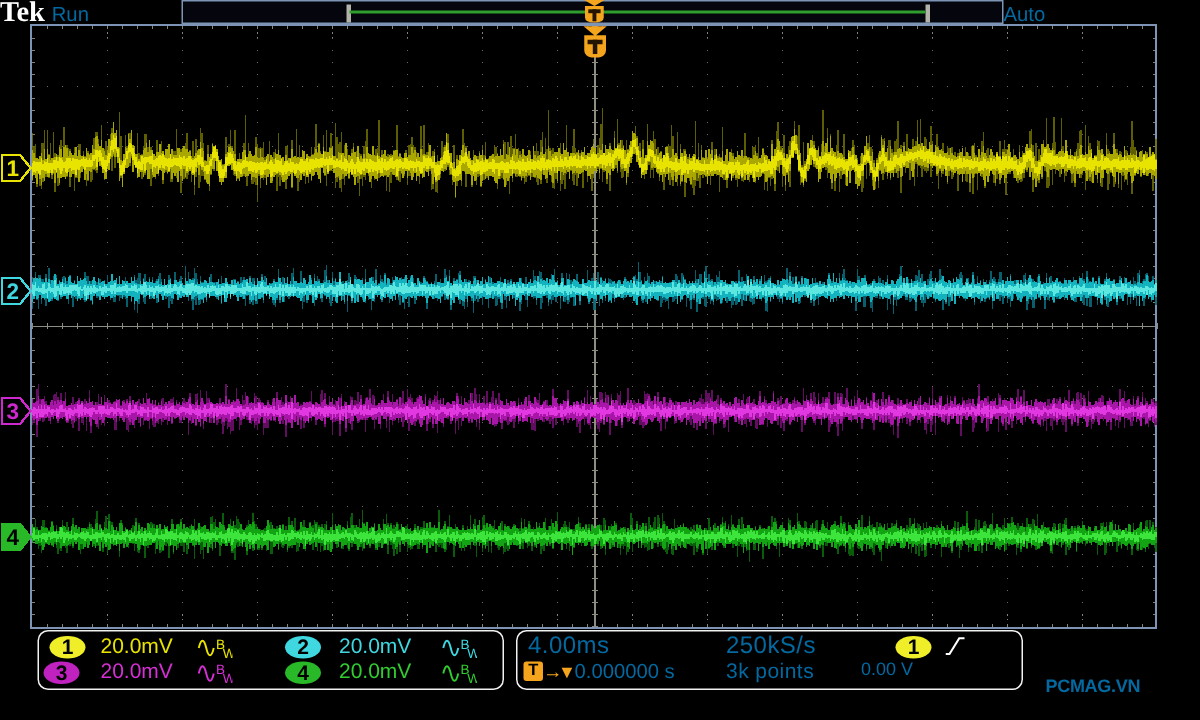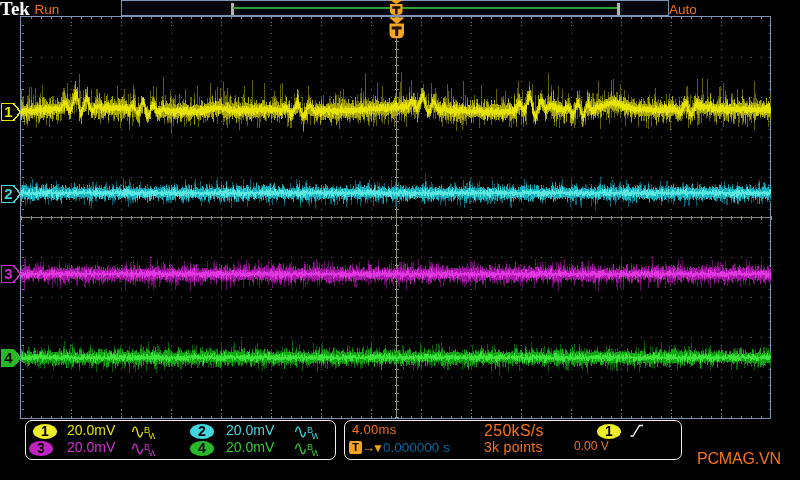--- a/index.html
+++ b/index.html
@@ -1,16 +1,16 @@
 <!DOCTYPE html>
 <html><head><meta charset="utf-8"><style>
 html,body{margin:0;padding:0;width:800px;height:480px;background:#000;overflow:hidden}
 body{font-family:"Liberation Sans",sans-serif;position:relative;-webkit-font-smoothing:antialiased}
 .a{position:absolute}
-.w{color:#f97316}
+.w{color:#0369a1}
 .bx{border:1.5px solid #f2f2f2;border-radius:7px;background:#000}
 .badge{display:inline-block;width:24px;height:15px;border-radius:50%;color:#000;font-size:14px;font-weight:bold;text-align:center;line-height:15.5px}
 </style></head>
 <body>
 <svg width="800" height="480" style="position:absolute;left:0;top:0;z-index:2" shape-rendering="crispEdges">
 <g stroke="#6a6a62" stroke-width="1" fill="none">
       <path d="M71 25.5h1M71 33.5h1M71 41.5h1M71 49.5h1M71 57.5h1M71 65.5h1M71 73.5h1M71 81.5h1M71 89.5h1M71 97.5h1M71 105.5h1M71 113.5h1M71 121.5h1M71 129.5h1M71 137.5h1M71 145.5h1M71 153.5h1M71 161.5h1M71 169.5h1M71 177.5h1M71 185.5h1M71 193.5h1M71 201.5h1M71 209.5h1M71 217.5h1M71 225.5h1M71 233.5h1M71 241.5h1M71 249.5h1M71 257.5h1M71 265.5h1M71 273.5h1M71 281.5h1M71 289.5h1M71 297.5h1M71 305.5h1M71 313.5h1M71 321.5h1M71 329.5h1M71 337.5h1M71 345.5h1M71 353.5h1M71 361.5h1M71 369.5h1M71 377.5h1M71 385.5h1M71 393.5h1M71 401.5h1M71 409.5h1M71 417.5h1M121 25.5h1M121 33.5h1M121 41.5h1M121 49.5h1M121 57.5h1M121 65.5h1M121 73.5h1M121 81.5h1M121 89.5h1M121 97.5h1M121 105.5h1M121 113.5h1M121 121.5h1M121 129.5h1M121 137.5h1M121 145.5h1M121 153.5h1M121 161.5h1M121 169.5h1M121 177.5h1M121 185.5h1M121 193.5h1M121 201.5h1M121 209.5h1M121 217.5h1M121 225.5h1M121 233.5h1M121 241.5h1M121 249.5h1M121 257.5h1M121 265.5h1M121 273.5h1M121 281.5h1M121 289.5h1M121 297.5h1M121 305.5h1M121 313.5h1M121 321.5h1M121 329.5h1M121 337.5h1M121 345.5h1M121 353.5h1M121 361.5h1M121 369.5h1M121 377.5h1M121 385.5h1M121 393.5h1M121 401.5h1M121 409.5h1M121 417.5h1M171 25.5h1M171 33.5h1M171 41.5h1M171 49.5h1M171 57.5h1M171 65.5h1M171 73.5h1M171 81.5h1M171 89.5h1M171 97.5h1M171 105.5h1M171 113.5h1M171 121.5h1M171 129.5h1M171 137.5h1M171 145.5h1M171 153.5h1M171 161.5h1M171 169.5h1M171 177.5h1M171 185.5h1M171 193.5h1M171 201.5h1M171 209.5h1M171 217.5h1M171 225.5h1M171 233.5h1M171 241.5h1M171 249.5h1M171 257.5h1M171 265.5h1M171 273.5h1M171 281.5h1M171 289.5h1M171 297.5h1M171 305.5h1M171 313.5h1M171 321.5h1M171 329.5h1M171 337.5h1M171 345.5h1M171 353.5h1M171 361.5h1M171 369.5h1M171 377.5h1M171 385.5h1M171 393.5h1M171 401.5h1M171 409.5h1M171 417.5h1M221 25.5h1M221 33.5h1M221 41.5h1M221 49.5h1M221 57.5h1M221 65.5h1M221 73.5h1M221 81.5h1M221 89.5h1M221 97.5h1M221 105.5h1M221 113.5h1M221 121.5h1M221 129.5h1M221 137.5h1M221 145.5h1M221 153.5h1M221 161.5h1M221 169.5h1M221 177.5h1M221 185.5h1M221 193.5h1M221 201.5h1M221 209.5h1M221 217.5h1M221 225.5h1M221 233.5h1M221 241.5h1M221 249.5h1M221 257.5h1M221 265.5h1M221 273.5h1M221 281.5h1M221 289.5h1M221 297.5h1M221 305.5h1M221 313.5h1M221 321.5h1M221 329.5h1M221 337.5h1M221 345.5h1M221 353.5h1M221 361.5h1M221 369.5h1M221 377.5h1M221 385.5h1M221 393.5h1M221 401.5h1M221 409.5h1M221 417.5h1M271 25.5h1M271 33.5h1M271 41.5h1M271 49.5h1M271 57.5h1M271 65.5h1M271 73.5h1M271 81.5h1M271 89.5h1M271 97.5h1M271 105.5h1M271 113.5h1M271 121.5h1M271 129.5h1M271 137.5h1M271 145.5h1M271 153.5h1M271 161.5h1M271 169.5h1M271 177.5h1M271 185.5h1M271 193.5h1M271 201.5h1M271 209.5h1M271 217.5h1M271 225.5h1M271 233.5h1M271 241.5h1M271 249.5h1M271 257.5h1M271 265.5h1M271 273.5h1M271 281.5h1M271 289.5h1M271 297.5h1M271 305.5h1M271 313.5h1M271 321.5h1M271 329.5h1M271 337.5h1M271 345.5h1M271 353.5h1M271 361.5h1M271 369.5h1M271 377.5h1M271 385.5h1M271 393.5h1M271 401.5h1M271 409.5h1M271 417.5h1M321 25.5h1M321 33.5h1M321 41.5h1M321 49.5h1M321 57.5h1M321 65.5h1M321 73.5h1M321 81.5h1M321 89.5h1M321 97.5h1M321 105.5h1M321 113.5h1M321 121.5h1M321 129.5h1M321 137.5h1M321 145.5h1M321 153.5h1M321 161.5h1M321 169.5h1M321 177.5h1M321 185.5h1M321 193.5h1M321 201.5h1M321 209.5h1M321 217.5h1M321 225.5h1M321 233.5h1M321 241.5h1M321 249.5h1M321 257.5h1M321 265.5h1M321 273.5h1M321 281.5h1M321 289.5h1M321 297.5h1M321 305.5h1M321 313.5h1M321 321.5h1M321 329.5h1M321 337.5h1M321 345.5h1M321 353.5h1M321 361.5h1M321 369.5h1M321 377.5h1M321 385.5h1M321 393.5h1M321 401.5h1M321 409.5h1M321 417.5h1M371 25.5h1M371 33.5h1M371 41.5h1M371 49.5h1M371 57.5h1M371 65.5h1M371 73.5h1M371 81.5h1M371 89.5h1M371 97.5h1M371 105.5h1M371 113.5h1M371 121.5h1M371 129.5h1M371 137.5h1M371 145.5h1M371 153.5h1M371 161.5h1M371 169.5h1M371 177.5h1M371 185.5h1M371 193.5h1M371 201.5h1M371 209.5h1M371 217.5h1M371 225.5h1M371 233.5h1M371 241.5h1M371 249.5h1M371 257.5h1M371 265.5h1M371 273.5h1M371 281.5h1M371 289.5h1M371 297.5h1M371 305.5h1M371 313.5h1M371 321.5h1M371 329.5h1M371 337.5h1M371 345.5h1M371 353.5h1M371 361.5h1M371 369.5h1M371 377.5h1M371 385.5h1M371 393.5h1M371 401.5h1M371 409.5h1M371 417.5h1M421 25.5h1M421 33.5h1M421 41.5h1M421 49.5h1M421 57.5h1M421 65.5h1M421 73.5h1M421 81.5h1M421 89.5h1M421 97.5h1M421 105.5h1M421 113.5h1M421 121.5h1M421 129.5h1M421 137.5h1M421 145.5h1M421 153.5h1M421 161.5h1M421 169.5h1M421 177.5h1M421 185.5h1M421 193.5h1M421 201.5h1M421 209.5h1M421 217.5h1M421 225.5h1M421 233.5h1M421 241.5h1M421 249.5h1M421 257.5h1M421 265.5h1M421 273.5h1M421 281.5h1M421 289.5h1M421 297.5h1M421 305.5h1M421 313.5h1M421 321.5h1M421 329.5h1M421 337.5h1M421 345.5h1M421 353.5h1M421 361.5h1M421 369.5h1M421 377.5h1M421 385.5h1M421 393.5h1M421 401.5h1M421 409.5h1M421 417.5h1M471 25.5h1M471 33.5h1M471 41.5h1M471 49.5h1M471 57.5h1M471 65.5h1M471 73.5h1M471 81.5h1M471 89.5h1M471 97.5h1M471 105.5h1M471 113.5h1M471 121.5h1M471 129.5h1M471 137.5h1M471 145.5h1M471 153.5h1M471 161.5h1M471 169.5h1M471 177.5h1M471 185.5h1M471 193.5h1M471 201.5h1M471 209.5h1M471 217.5h1M471 225.5h1M471 233.5h1M471 241.5h1M471 249.5h1M471 257.5h1M471 265.5h1M471 273.5h1M471 281.5h1M471 289.5h1M471 297.5h1M471 305.5h1M471 313.5h1M471 321.5h1M471 329.5h1M471 337.5h1M471 345.5h1M471 353.5h1M471 361.5h1M471 369.5h1M471 377.5h1M471 385.5h1M471 393.5h1M471 401.5h1M471 409.5h1M471 417.5h1M521 25.5h1M521 33.5h1M521 41.5h1M521 49.5h1M521 57.5h1M521 65.5h1M521 73.5h1M521 81.5h1M521 89.5h1M521 97.5h1M521 105.5h1M521 113.5h1M521 121.5h1M521 129.5h1M521 137.5h1M521 145.5h1M521 153.5h1M521 161.5h1M521 169.5h1M521 177.5h1M521 185.5h1M521 193.5h1M521 201.5h1M521 209.5h1M521 217.5h1M521 225.5h1M521 233.5h1M521 241.5h1M521 249.5h1M521 257.5h1M521 265.5h1M521 273.5h1M521 281.5h1M521 289.5h1M521 297.5h1M521 305.5h1M521 313.5h1M521 321.5h1M521 329.5h1M521 337.5h1M521 345.5h1M521 353.5h1M521 361.5h1M521 369.5h1M521 377.5h1M521 385.5h1M521 393.5h1M521 401.5h1M521 409.5h1M521 417.5h1M571 25.5h1M571 33.5h1M571 41.5h1M571 49.5h1M571 57.5h1M571 65.5h1M571 73.5h1M571 81.5h1M571 89.5h1M571 97.5h1M571 105.5h1M571 113.5h1M571 121.5h1M571 129.5h1M571 137.5h1M571 145.5h1M571 153.5h1M571 161.5h1M571 169.5h1M571 177.5h1M571 185.5h1M571 193.5h1M571 201.5h1M571 209.5h1M571 217.5h1M571 225.5h1M571 233.5h1M571 241.5h1M571 249.5h1M571 257.5h1M571 265.5h1M571 273.5h1M571 281.5h1M571 289.5h1M571 297.5h1M571 305.5h1M571 313.5h1M571 321.5h1M571 329.5h1M571 337.5h1M571 345.5h1M571 353.5h1M571 361.5h1M571 369.5h1M571 377.5h1M571 385.5h1M571 393.5h1M571 401.5h1M571 409.5h1M571 417.5h1M621 25.5h1M621 33.5h1M621 41.5h1M621 49.5h1M621 57.5h1M621 65.5h1M621 73.5h1M621 81.5h1M621 89.5h1M621 97.5h1M621 105.5h1M621 113.5h1M621 121.5h1M621 129.5h1M621 137.5h1M621 145.5h1M621 153.5h1M621 161.5h1M621 169.5h1M621 177.5h1M621 185.5h1M621 193.5h1M621 201.5h1M621 209.5h1M621 217.5h1M621 225.5h1M621 233.5h1M621 241.5h1M621 249.5h1M621 257.5h1M621 265.5h1M621 273.5h1M621 281.5h1M621 289.5h1M621 297.5h1M621 305.5h1M621 313.5h1M621 321.5h1M621 329.5h1M621 337.5h1M621 345.5h1M621 353.5h1M621 361.5h1M621 369.5h1M621 377.5h1M621 385.5h1M621 393.5h1M621 401.5h1M621 409.5h1M621 417.5h1M671 25.5h1M671 33.5h1M671 41.5h1M671 49.5h1M671 57.5h1M671 65.5h1M671 73.5h1M671 81.5h1M671 89.5h1M671 97.5h1M671 105.5h1M671 113.5h1M671 121.5h1M671 129.5h1M671 137.5h1M671 145.5h1M671 153.5h1M671 161.5h1M671 169.5h1M671 177.5h1M671 185.5h1M671 193.5h1M671 201.5h1M671 209.5h1M671 217.5h1M671 225.5h1M671 233.5h1M671 241.5h1M671 249.5h1M671 257.5h1M671 265.5h1M671 273.5h1M671 281.5h1M671 289.5h1M671 297.5h1M671 305.5h1M671 313.5h1M671 321.5h1M671 329.5h1M671 337.5h1M671 345.5h1M671 353.5h1M671 361.5h1M671 369.5h1M671 377.5h1M671 385.5h1M671 393.5h1M671 401.5h1M671 409.5h1M671 417.5h1M721 25.5h1M721 33.5h1M721 41.5h1M721 49.5h1M721 57.5h1M721 65.5h1M721 73.5h1M721 81.5h1M721 89.5h1M721 97.5h1M721 105.5h1M721 113.5h1M721 121.5h1M721 129.5h1M721 137.5h1M721 145.5h1M721 153.5h1M721 161.5h1M721 169.5h1M721 177.5h1M721 185.5h1M721 193.5h1M721 201.5h1M721 209.5h1M721 217.5h1M721 225.5h1M721 233.5h1M721 241.5h1M721 249.5h1M721 257.5h1M721 265.5h1M721 273.5h1M721 281.5h1M721 289.5h1M721 297.5h1M721 305.5h1M721 313.5h1M721 321.5h1M721 329.5h1M721 337.5h1M721 345.5h1M721 353.5h1M721 361.5h1M721 369.5h1M721 377.5h1M721 385.5h1M721 393.5h1M721 401.5h1M721 409.5h1M721 417.5h1M31 57.5h1M41 57.5h1M51 57.5h1M61 57.5h1M71 57.5h1M81 57.5h1M91 57.5h1M101 57.5h1M111 57.5h1M121 57.5h1M131 57.5h1M141 57.5h1M151 57.5h1M161 57.5h1M171 57.5h1M181 57.5h1M191 57.5h1M201 57.5h1M211 57.5h1M221 57.5h1M231 57.5h1M241 57.5h1M251 57.5h1M261 57.5h1M271 57.5h1M281 57.5h1M291 57.5h1M301 57.5h1M311 57.5h1M321 57.5h1M331 57.5h1M341 57.5h1M351 57.5h1M361 57.5h1M371 57.5h1M381 57.5h1M391 57.5h1M401 57.5h1M411 57.5h1M421 57.5h1M431 57.5h1M441 57.5h1M451 57.5h1M461 57.5h1M471 57.5h1M481 57.5h1M491 57.5h1M501 57.5h1M511 57.5h1M521 57.5h1M531 57.5h1M541 57.5h1M551 57.5h1M561 57.5h1M571 57.5h1M581 57.5h1M591 57.5h1M601 57.5h1M611 57.5h1M621 57.5h1M631 57.5h1M641 57.5h1M651 57.5h1M661 57.5h1M671 57.5h1M681 57.5h1M691 57.5h1M701 57.5h1M711 57.5h1M721 57.5h1M731 57.5h1M741 57.5h1M751 57.5h1M761 57.5h1M31 97.5h1M41 97.5h1M51 97.5h1M61 97.5h1M71 97.5h1M81 97.5h1M91 97.5h1M101 97.5h1M111 97.5h1M121 97.5h1M131 97.5h1M141 97.5h1M151 97.5h1M161 97.5h1M171 97.5h1M181 97.5h1M191 97.5h1M201 97.5h1M211 97.5h1M221 97.5h1M231 97.5h1M241 97.5h1M251 97.5h1M261 97.5h1M271 97.5h1M281 97.5h1M291 97.5h1M301 97.5h1M311 97.5h1M321 97.5h1M331 97.5h1M341 97.5h1M351 97.5h1M361 97.5h1M371 97.5h1M381 97.5h1M391 97.5h1M401 97.5h1M411 97.5h1M421 97.5h1M431 97.5h1M441 97.5h1M451 97.5h1M461 97.5h1M471 97.5h1M481 97.5h1M491 97.5h1M501 97.5h1M511 97.5h1M521 97.5h1M531 97.5h1M541 97.5h1M551 97.5h1M561 97.5h1M571 97.5h1M581 97.5h1M591 97.5h1M601 97.5h1M611 97.5h1M621 97.5h1M631 97.5h1M641 97.5h1M651 97.5h1M661 97.5h1M671 97.5h1M681 97.5h1M691 97.5h1M701 97.5h1M711 97.5h1M721 97.5h1M731 97.5h1M741 97.5h1M751 97.5h1M761 97.5h1M31 137.5h1M41 137.5h1M51 137.5h1M61 137.5h1M71 137.5h1M81 137.5h1M91 137.5h1M101 137.5h1M111 137.5h1M121 137.5h1M131 137.5h1M141 137.5h1M151 137.5h1M161 137.5h1M171 137.5h1M181 137.5h1M191 137.5h1M201 137.5h1M211 137.5h1M221 137.5h1M231 137.5h1M241 137.5h1M251 137.5h1M261 137.5h1M271 137.5h1M281 137.5h1M291 137.5h1M301 137.5h1M311 137.5h1M321 137.5h1M331 137.5h1M341 137.5h1M351 137.5h1M361 137.5h1M371 137.5h1M381 137.5h1M391 137.5h1M401 137.5h1M411 137.5h1M421 137.5h1M431 137.5h1M441 137.5h1M451 137.5h1M461 137.5h1M471 137.5h1M481 137.5h1M491 137.5h1M501 137.5h1M511 137.5h1M521 137.5h1M531 137.5h1M541 137.5h1M551 137.5h1M561 137.5h1M571 137.5h1M581 137.5h1M591 137.5h1M601 137.5h1M611 137.5h1M621 137.5h1M631 137.5h1M641 137.5h1M651 137.5h1M661 137.5h1M671 137.5h1M681 137.5h1M691 137.5h1M701 137.5h1M711 137.5h1M721 137.5h1M731 137.5h1M741 137.5h1M751 137.5h1M761 137.5h1M31 177.5h1M41 177.5h1M51 177.5h1M61 177.5h1M71 177.5h1M81 177.5h1M91 177.5h1M101 177.5h1M111 177.5h1M121 177.5h1M131 177.5h1M141 177.5h1M151 177.5h1M161 177.5h1M171 177.5h1M181 177.5h1M191 177.5h1M201 177.5h1M211 177.5h1M221 177.5h1M231 177.5h1M241 177.5h1M251 177.5h1M261 177.5h1M271 177.5h1M281 177.5h1M291 177.5h1M301 177.5h1M311 177.5h1M321 177.5h1M331 177.5h1M341 177.5h1M351 177.5h1M361 177.5h1M371 177.5h1M381 177.5h1M391 177.5h1M401 177.5h1M411 177.5h1M421 177.5h1M431 177.5h1M441 177.5h1M451 177.5h1M461 177.5h1M471 177.5h1M481 177.5h1M491 177.5h1M501 177.5h1M511 177.5h1M521 177.5h1M531 177.5h1M541 177.5h1M551 177.5h1M561 177.5h1M571 177.5h1M581 177.5h1M591 177.5h1M601 177.5h1M611 177.5h1M621 177.5h1M631 177.5h1M641 177.5h1M651 177.5h1M661 177.5h1M671 177.5h1M681 177.5h1M691 177.5h1M701 177.5h1M711 177.5h1M721 177.5h1M731 177.5h1M741 177.5h1M751 177.5h1M761 177.5h1M31 217.5h1M41 217.5h1M51 217.5h1M61 217.5h1M71 217.5h1M81 217.5h1M91 217.5h1M101 217.5h1M111 217.5h1M121 217.5h1M131 217.5h1M141 217.5h1M151 217.5h1M161 217.5h1M171 217.5h1M181 217.5h1M191 217.5h1M201 217.5h1M211 217.5h1M221 217.5h1M231 217.5h1M241 217.5h1M251 217.5h1M261 217.5h1M271 217.5h1M281 217.5h1M291 217.5h1M301 217.5h1M311 217.5h1M321 217.5h1M331 217.5h1M341 217.5h1M351 217.5h1M361 217.5h1M371 217.5h1M381 217.5h1M391 217.5h1M401 217.5h1M411 217.5h1M421 217.5h1M431 217.5h1M441 217.5h1M451 217.5h1M461 217.5h1M471 217.5h1M481 217.5h1M491 217.5h1M501 217.5h1M511 217.5h1M521 217.5h1M531 217.5h1M541 217.5h1M551 217.5h1M561 217.5h1M571 217.5h1M581 217.5h1M591 217.5h1M601 217.5h1M611 217.5h1M621 217.5h1M631 217.5h1M641 217.5h1M651 217.5h1M661 217.5h1M671 217.5h1M681 217.5h1M691 217.5h1M701 217.5h1M711 217.5h1M721 217.5h1M731 217.5h1M741 217.5h1M751 217.5h1M761 217.5h1M31 257.5h1M41 257.5h1M51 257.5h1M61 257.5h1M71 257.5h1M81 257.5h1M91 257.5h1M101 257.5h1M111 257.5h1M121 257.5h1M131 257.5h1M141 257.5h1M151 257.5h1M161 257.5h1M171 257.5h1M181 257.5h1M191 257.5h1M201 257.5h1M211 257.5h1M221 257.5h1M231 257.5h1M241 257.5h1M251 257.5h1M261 257.5h1M271 257.5h1M281 257.5h1M291 257.5h1M301 257.5h1M311 257.5h1M321 257.5h1M331 257.5h1M341 257.5h1M351 257.5h1M361 257.5h1M371 257.5h1M381 257.5h1M391 257.5h1M401 257.5h1M411 257.5h1M421 257.5h1M431 257.5h1M441 257.5h1M451 257.5h1M461 257.5h1M471 257.5h1M481 257.5h1M491 257.5h1M501 257.5h1M511 257.5h1M521 257.5h1M531 257.5h1M541 257.5h1M551 257.5h1M561 257.5h1M571 257.5h1M581 257.5h1M591 257.5h1M601 257.5h1M611 257.5h1M621 257.5h1M631 257.5h1M641 257.5h1M651 257.5h1M661 257.5h1M671 257.5h1M681 257.5h1M691 257.5h1M701 257.5h1M711 257.5h1M721 257.5h1M731 257.5h1M741 257.5h1M751 257.5h1M761 257.5h1M31 297.5h1M41 297.5h1M51 297.5h1M61 297.5h1M71 297.5h1M81 297.5h1M91 297.5h1M101 297.5h1M111 297.5h1M121 297.5h1M131 297.5h1M141 297.5h1M151 297.5h1M161 297.5h1M171 297.5h1M181 297.5h1M191 297.5h1M201 297.5h1M211 297.5h1M221 297.5h1M231 297.5h1M241 297.5h1M251 297.5h1M261 297.5h1M271 297.5h1M281 297.5h1M291 297.5h1M301 297.5h1M311 297.5h1M321 297.5h1M331 297.5h1M341 297.5h1M351 297.5h1M361 297.5h1M371 297.5h1M381 297.5h1M391 297.5h1M401 297.5h1M411 297.5h1M421 297.5h1M431 297.5h1M441 297.5h1M451 297.5h1M461 297.5h1M471 297.5h1M481 297.5h1M491 297.5h1M501 297.5h1M511 297.5h1M521 297.5h1M531 297.5h1M541 297.5h1M551 297.5h1M561 297.5h1M571 297.5h1M581 297.5h1M591 297.5h1M601 297.5h1M611 297.5h1M621 297.5h1M631 297.5h1M641 297.5h1M651 297.5h1M661 297.5h1M671 297.5h1M681 297.5h1M691 297.5h1M701 297.5h1M711 297.5h1M721 297.5h1M731 297.5h1M741 297.5h1M751 297.5h1M761 297.5h1M31 337.5h1M41 337.5h1M51 337.5h1M61 337.5h1M71 337.5h1M81 337.5h1M91 337.5h1M101 337.5h1M111 337.5h1M121 337.5h1M131 337.5h1M141 337.5h1M151 337.5h1M161 337.5h1M171 337.5h1M181 337.5h1M191 337.5h1M201 337.5h1M211 337.5h1M221 337.5h1M231 337.5h1M241 337.5h1M251 337.5h1M261 337.5h1M271 337.5h1M281 337.5h1M291 337.5h1M301 337.5h1M311 337.5h1M321 337.5h1M331 337.5h1M341 337.5h1M351 337.5h1M361 337.5h1M371 337.5h1M381 337.5h1M391 337.5h1M401 337.5h1M411 337.5h1M421 337.5h1M431 337.5h1M441 337.5h1M451 337.5h1M461 337.5h1M471 337.5h1M481 337.5h1M491 337.5h1M501 337.5h1M511 337.5h1M521 337.5h1M531 337.5h1M541 337.5h1M551 337.5h1M561 337.5h1M571 337.5h1M581 337.5h1M591 337.5h1M601 337.5h1M611 337.5h1M621 337.5h1M631 337.5h1M641 337.5h1M651 337.5h1M661 337.5h1M671 337.5h1M681 337.5h1M691 337.5h1M701 337.5h1M711 337.5h1M721 337.5h1M731 337.5h1M741 337.5h1M751 337.5h1M761 337.5h1M31 377.5h1M41 377.5h1M51 377.5h1M61 377.5h1M71 377.5h1M81 377.5h1M91 377.5h1M101 377.5h1M111 377.5h1M121 377.5h1M131 377.5h1M141 377.5h1M151 377.5h1M161 377.5h1M171 377.5h1M181 377.5h1M191 377.5h1M201 377.5h1M211 377.5h1M221 377.5h1M231 377.5h1M241 377.5h1M251 377.5h1M261 377.5h1M271 377.5h1M281 377.5h1M291 377.5h1M301 377.5h1M311 377.5h1M321 377.5h1M331 377.5h1M341 377.5h1M351 377.5h1M361 377.5h1M371 377.5h1M381 377.5h1M391 377.5h1M401 377.5h1M411 377.5h1M421 377.5h1M431 377.5h1M441 377.5h1M451 377.5h1M461 377.5h1M471 377.5h1M481 377.5h1M491 377.5h1M501 377.5h1M511 377.5h1M521 377.5h1M531 377.5h1M541 377.5h1M551 377.5h1M561 377.5h1M571 377.5h1M581 377.5h1M591 377.5h1M601 377.5h1M611 377.5h1M621 377.5h1M631 377.5h1M641 377.5h1M651 377.5h1M661 377.5h1M671 377.5h1M681 377.5h1M691 377.5h1M701 377.5h1M711 377.5h1M721 377.5h1M731 377.5h1M741 377.5h1M751 377.5h1M761 377.5h1"></path>
     </g>
 <g stroke="#8e8e80" stroke-width="1" fill="none">
 <path d="M396.5 17V418M21 217.5H771"></path>
@@ -111,26 +111,26 @@
     <text x="17.5" y="14.5" fill="#d52fd5" font-size="9" font-family="Liberation Sans">W</text>
   </svg>
 <div class="a badge" style="left:190px;top:441px;background:#28b828">4</div>
 <div class="a" style="left:226px;top:439.3px;font-size:14px;color:#30cc30">20.0mV</div>
 <svg class="a" style="left:294px;top:441px" width="24" height="16" viewBox="0 0 24 16">
     <path d="M1.5 8c1.5-6.5 3.5-6.5 5 0c1.5 6.5 3.5 6.5 5 0" stroke="#30cc30" stroke-width="1.3" fill="none"></path>
     <text x="13" y="8.5" fill="#30cc30" font-size="9" font-family="Liberation Sans">B</text>
     <text x="17.5" y="14.5" fill="#30cc30" font-size="9" font-family="Liberation Sans">W</text>
   </svg>
 
-<div class="a w" style="left:352px;top:421.8px;font-size:13px;letter-spacing:0.3px">4.00ms</div>
+<div class="a w" style="left:352px;top:421.8px;font-size:16px;letter-spacing:0.3px">4.00ms</div>
 <div class="a w" style="left:484px;top:421.8px;font-size:16px;letter-spacing:0.3px">250kS/s</div>
 <div class="a badge" style="left:597px;top:424px;background:#f0ee28">1</div>
 <svg class="a" style="left:629px;top:423px" width="16" height="15">
     <path d="M1.5 13h2.5L10.5 2.5H14" stroke="#fff" stroke-width="1.4" fill="none"></path>
   </svg>
 
 <div class="a" style="left:349px;top:441px;width:13px;height:13px;background:#f5a51d;border-radius:2px;color:#000;font-weight:bold;font-size:11px;text-align:center;line-height:13px">T</div>
 <div class="a" style="left:362px;top:440px;font-size:13px;color:#f5a51d">→</div>
 <div class="a" style="left:372px;top:441px;font-size:12px;color:#f5a51d">▼</div>
 <div class="a" style="left:383px;top:440px;font-size:13.5px;color:#0369a1">0.000000 s</div>
 <div class="a w" style="left:484px;top:439.3px;font-size:14px;letter-spacing:0.3px">3k points</div>
 <div class="a w" style="left:574px;top:439.3px;font-size:12px">0.00 V</div>
 
-<div class="a w" style="left:697px;top:450px;font-size:16px;font-weight:normal;letter-spacing:-0.2px">PCMAG.VN</div>
+<div class="a w" style="left:697px;top:450px;font-size:12px;font-weight:bold;letter-spacing:-0.2px">PCMAG.VN</div>
 </body></html>

